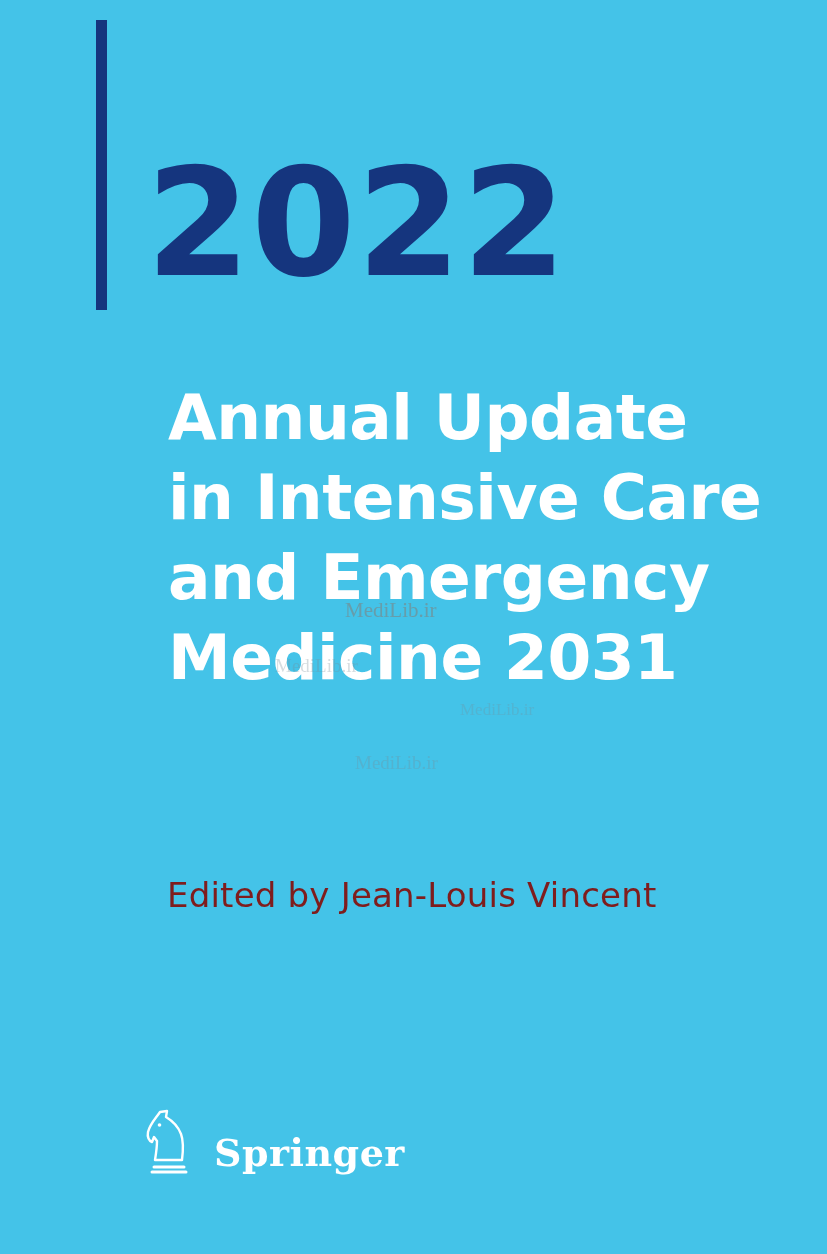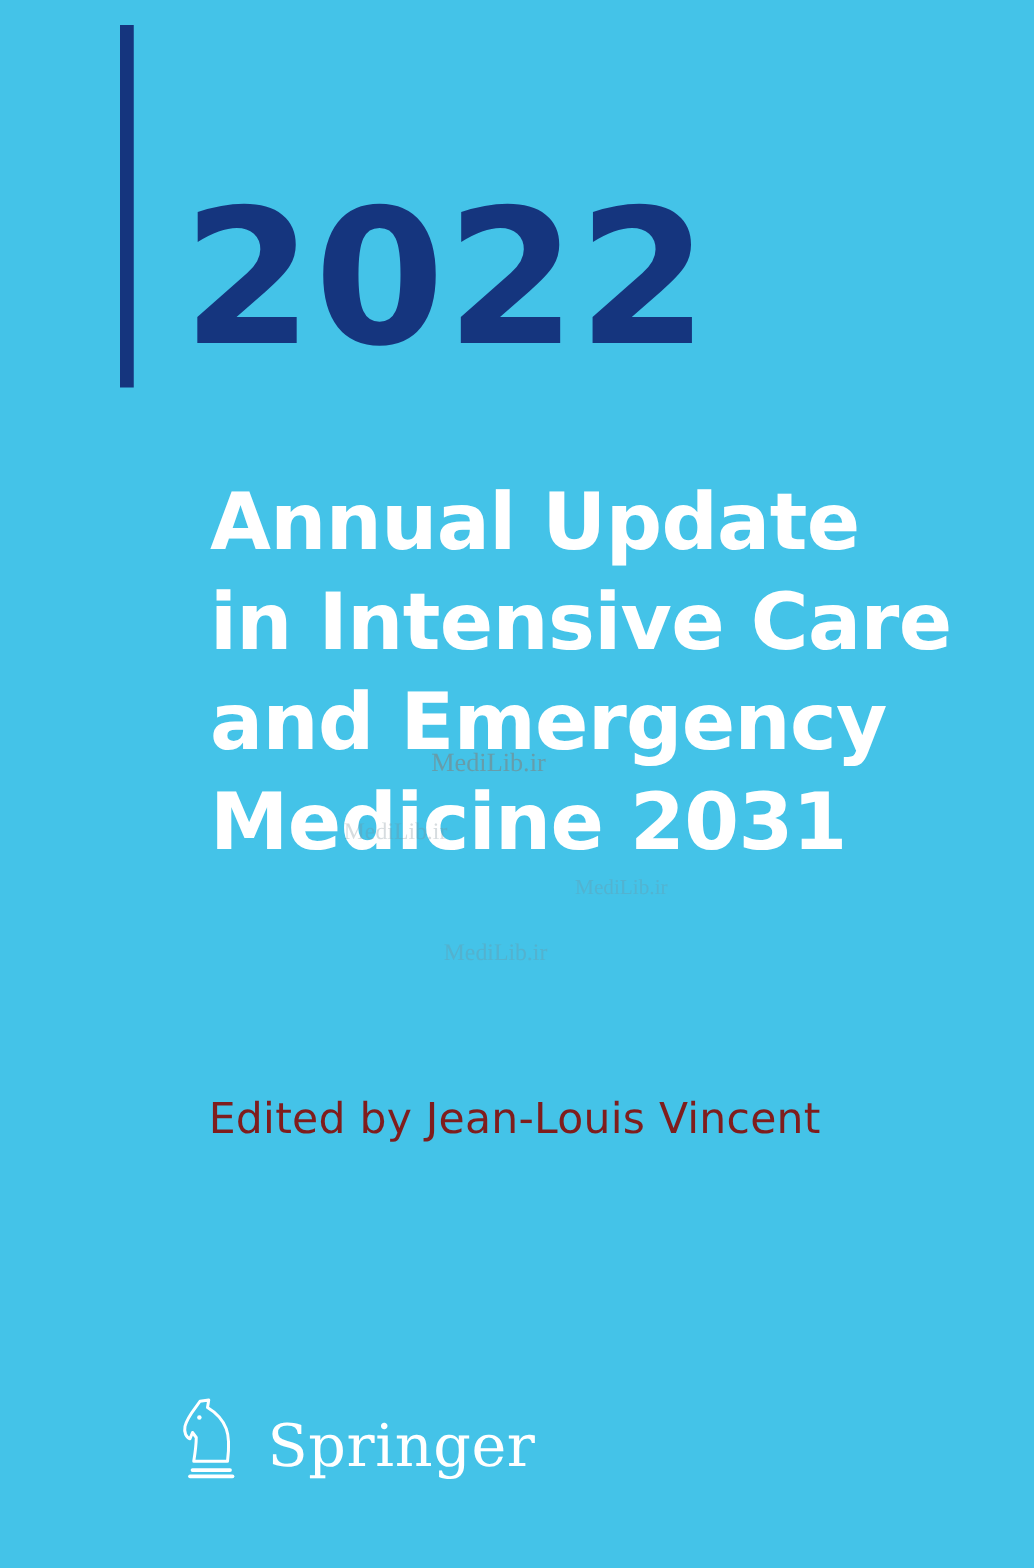--- a/index.html
+++ b/index.html
@@ -93,22 +93,22 @@
     gap: 16px;
   }
   #springer-mark {
     width: 58px;
     height: 72px;
     position: relative;
   }
   #springer-name {
     color: #ffffff;
     font-family: "DejaVu Serif", serif;
-    font-weight: 400;
-    font-size: 47px;
+    font-weight: 700;
+    font-size: 38px;
     line-height: 1;
     letter-spacing: 0.5px;
     padding-bottom: 4px;
     margin-top: 40px;
   }
 </style>
 </head>
 <body>
 
 <div id="cover">

